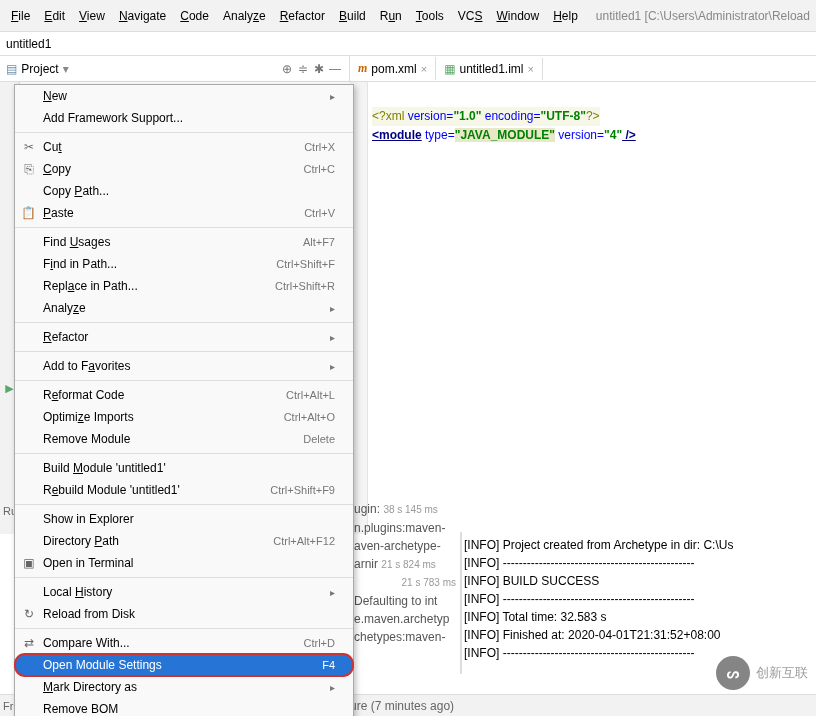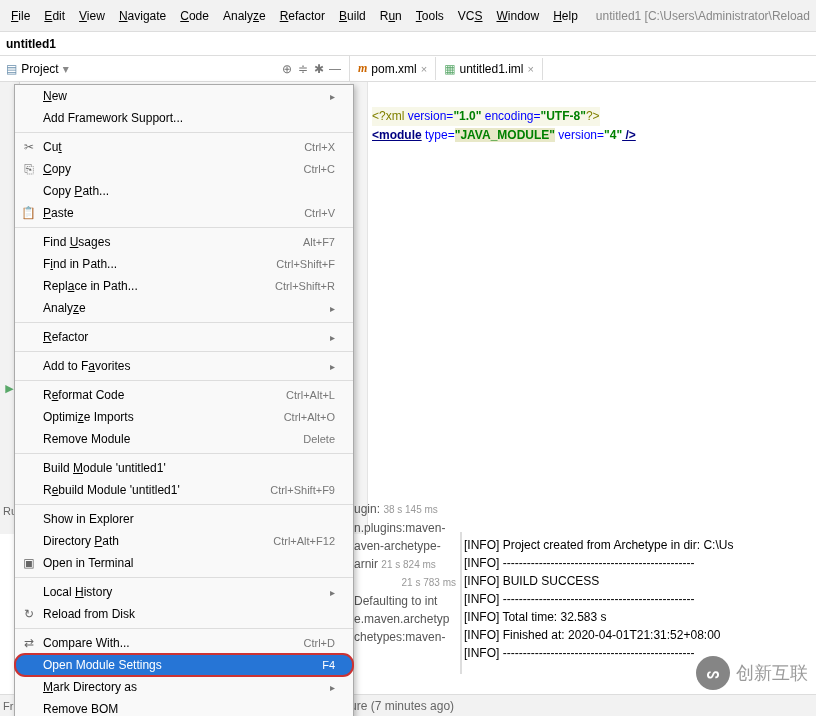--- a/index.html
+++ b/index.html
@@ -3,21 +3,21 @@
 <meta charset="utf-8">
 <style>
 * { margin:0; padding:0; box-sizing:border-box; font-family:"Segoe UI",Arial,sans-serif; font-size:12px; }
 body { background:#fff; width:816px; height:716px; overflow:hidden; position:relative; color:#000; }
 
 .menubar { height:32px; background:#f2f2f2; display:flex; align-items:center; padding:0 4px; border-bottom:1px solid #ddd; }
 .menubar span { padding:2px 7px; cursor:default; }
 .menubar .title-path { color:#888; margin-left:4px; white-space:nowrap; overflow:hidden; }
 
 .breadcrumb { height:24px; background:#fff; border-bottom:1px solid #ddd; display:flex; align-items:center; padding:0 6px; }
-.breadcrumb span { font-weight:bold; }
+.breadcrumb span { font-weight:normal; }
 
 .toolbar-row { height:26px; background:#fff; border-bottom:1px solid #ddd; display:flex; }
 .project-panel-head { width:350px; display:flex; align-items:center; border-right:1px solid #ddd; padding:0 6px; }
 .project-panel-head .pl { display:flex; align-items:center; gap:4px; }
 .project-panel-head .spacer { flex:1; }
 .project-panel-head .ticon { width:16px; height:16px; display:flex; align-items:center; justify-content:center; color:#777; }
 .tabs { display:flex; align-items:center; }
 .tab { display:flex; align-items:center; gap:4px; padding:4px 8px; border-right:1px solid #ddd; }
 .tab .close { color:#999; font-size:11px; }
 .m-icon { color:#cc6600; font-style:italic; font-weight:bold; font-family:serif; }
@@ -53,21 +53,21 @@
 
 .console-area { position:absolute; left:350px; right:0; top:496px; bottom:42px; display:flex; font-family:Consolas,monospace; font-size:12px; }
 .console-left { width:110px; padding:4px; color:#555; line-height:18px; overflow:hidden; }
 .console-left .timing { color:#999; font-size:10px; }
 .console-right { flex:1; padding:4px 2px; line-height:18px; border-left:2px solid #ddd; overflow:hidden; white-space:nowrap;margin-top:36px; }
 
 .status { position:absolute; left:0; right:0; bottom:0; height:22px; background:#f2f2f2; border-top:1px solid #ddd; display:flex; align-items:center; color:#666; padding-left:350px; }
 
 .watermark { position:absolute; right:8px; bottom:26px; display:flex; align-items:center; gap:6px; opacity:0.65; }
 .watermark .wm-circle { width:34px; height:34px; border-radius:50%; background:#444; color:#fff; display:flex; align-items:center; justify-content:center; font-weight:bold; font-size:14px; }
-.watermark .wm-text { color:#666; font-size:18px; }
+.watermark .wm-text { color:#666; font-size:13px; }
 </style>
 </head>
 <body>
 
 <div class="menubar">
   <span><u>F</u>ile</span>
   <span><u>E</u>dit</span>
   <span><u>V</u>iew</span>
   <span><u>N</u>avigate</span>
   <span><u>C</u>ode</span>

